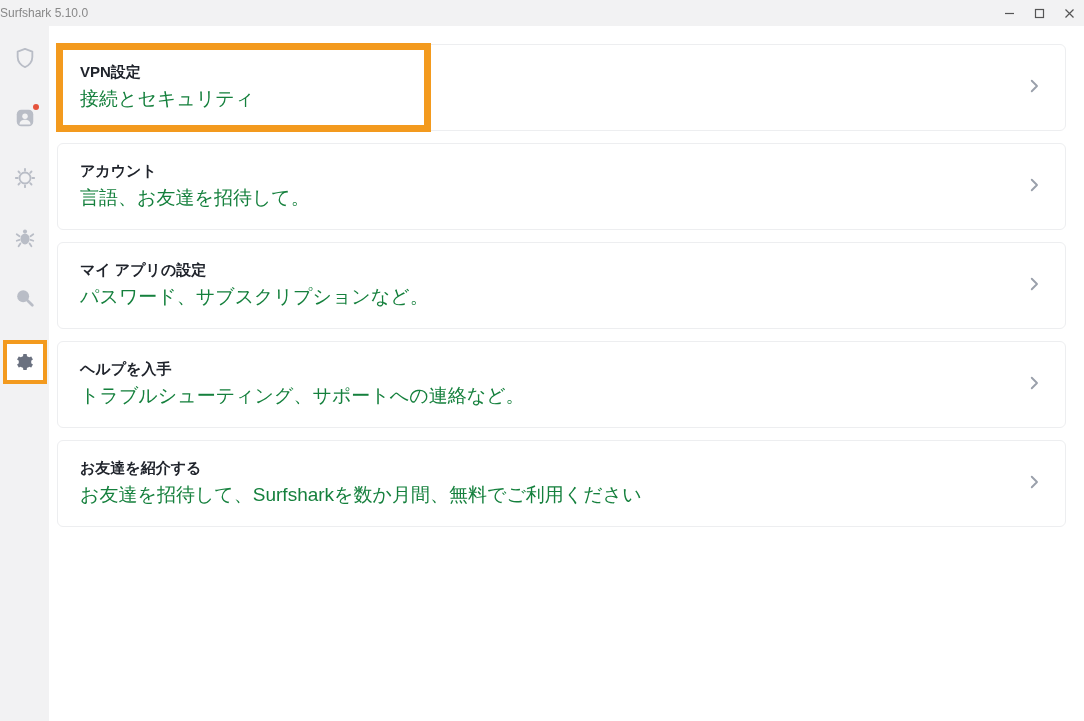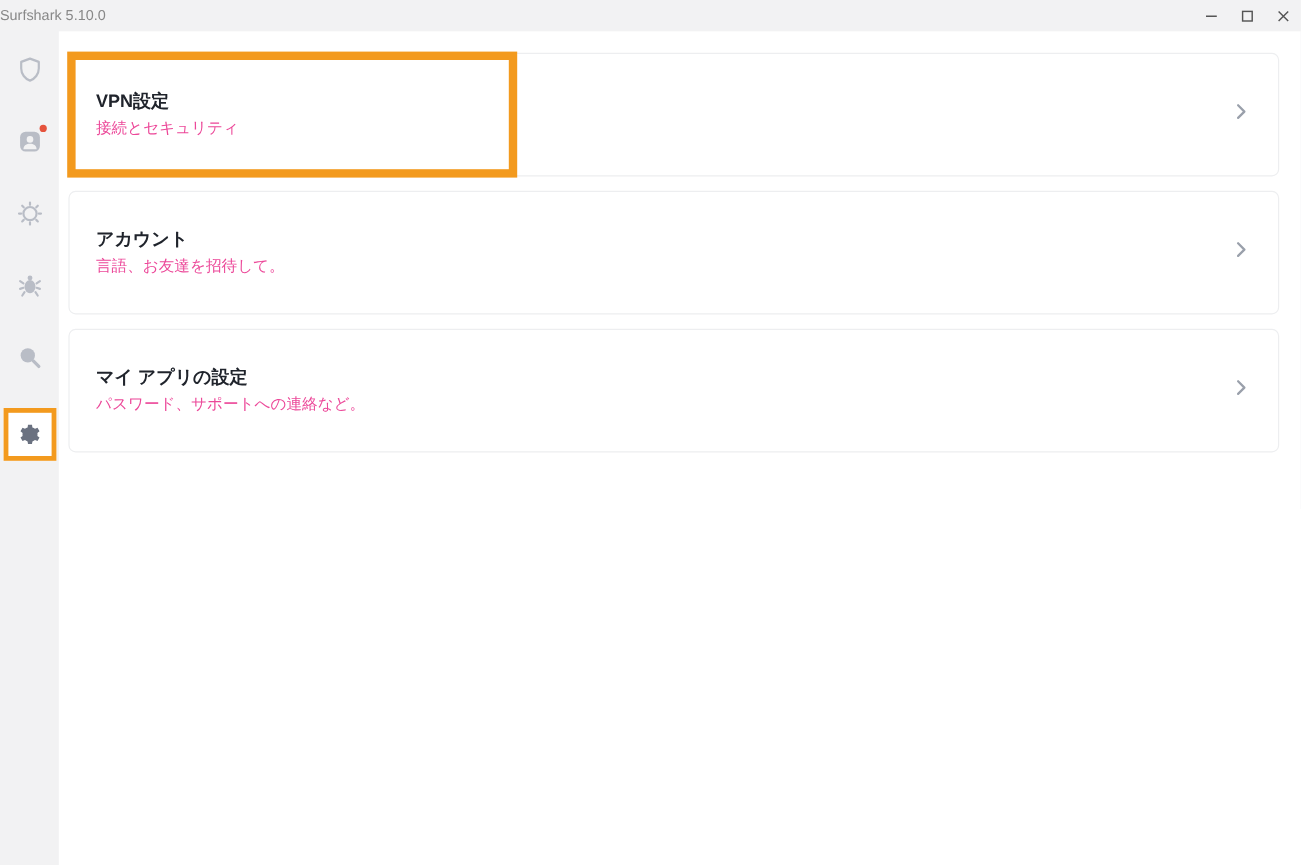--- a/index.html
+++ b/index.html
@@ -95,21 +95,21 @@
     padding: 18px 18px 18px 8px;
     display: flex;
     flex-direction: column;
     gap: 12px;
     min-width: 0;
   }
 
   .setting-card {
     border: 1px solid #edeef0;
     border-radius: 6px;
-    padding: 30px 22px;
+    padding: 18px 22px;
     display: flex;
     align-items: center;
     justify-content: space-between;
     cursor: pointer;
     background: #fff;
   }
   .highlight-overlay {
     position: absolute;
     left: -2px;
     top: -2px;
@@ -125,22 +125,22 @@
     display: flex;
     flex-direction: column;
     gap: 4px;
   }
   .setting-card .title {
     font-size: 15px;
     font-weight: 600;
     color: #20242c;
   }
   .setting-card .subtitle {
-    font-size: 13px;
-    color: #ec4899;
+    font-size: 19px;
+    color: #15803d;
   }
   .setting-card .chevron {
     color: #9aa0ab;
     flex-shrink: 0;
   }
   .setting-card .chevron svg { width: 18px; height: 18px; }
 </style>
 </head>
 <body>
 
@@ -236,25 +236,47 @@
       <span class="chevron">
         <svg viewBox="0 0 24 24">
             <path d="M9 5 L16 12 L9 19" fill="none" stroke="currentColor" stroke-width="2.5" stroke-linecap="round" stroke-linejoin="round"></path>
           </svg>
       </span>
     </div>
 
     <div class="setting-card">
       <div class="text">
         <span class="title">マイ アプリの設定</span>
-        <span class="subtitle">パスワード、サポートへの連絡など。</span>
-      </div>
-      <span class="chevron">
-        <svg viewBox="0 0 24 24">
-            <path d="M9 5 L16 12 L9 19" fill="none" stroke="currentColor" stroke-width="2.5" stroke-linecap="round" stroke-linejoin="round"></path>
-          </svg>
-      </span>
-    </div>
-
-
+        <span class="subtitle">パスワード、サブスクリプションなど。</span>
+      </div>
+      <span class="chevron">
+        <svg viewBox="0 0 24 24">
+            <path d="M9 5 L16 12 L9 19" fill="none" stroke="currentColor" stroke-width="2.5" stroke-linecap="round" stroke-linejoin="round"></path>
+          </svg>
+      </span>
+    </div>
+
+    <div class="setting-card">
+      <div class="text">
+        <span class="title">ヘルプを入手</span>
+        <span class="subtitle">トラブルシューティング、サポートへの連絡など。</span>
+      </div>
+      <span class="chevron">
+        <svg viewBox="0 0 24 24">
+            <path d="M9 5 L16 12 L9 19" fill="none" stroke="currentColor" stroke-width="2.5" stroke-linecap="round" stroke-linejoin="round"></path>
+          </svg>
+      </span>
+    </div>
+
+    <div class="setting-card">
+      <div class="text">
+        <span class="title">お友達を紹介する</span>
+        <span class="subtitle">お友達を招待して、Surfsharkを数か月間、無料でご利用ください</span>
+      </div>
+      <span class="chevron">
+        <svg viewBox="0 0 24 24">
+            <path d="M9 5 L16 12 L9 19" fill="none" stroke="currentColor" stroke-width="2.5" stroke-linecap="round" stroke-linejoin="round"></path>
+          </svg>
+      </span>
+    </div>
 
   </div>
 </div>
 
 </body></html>

